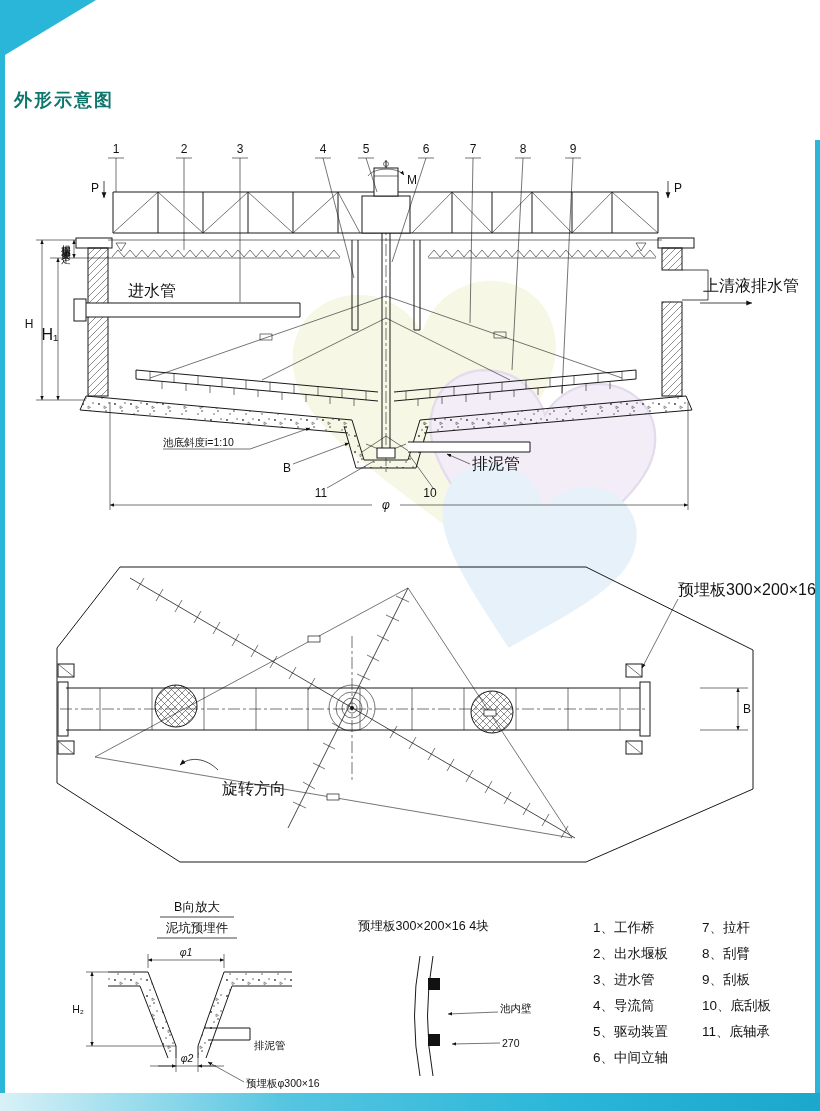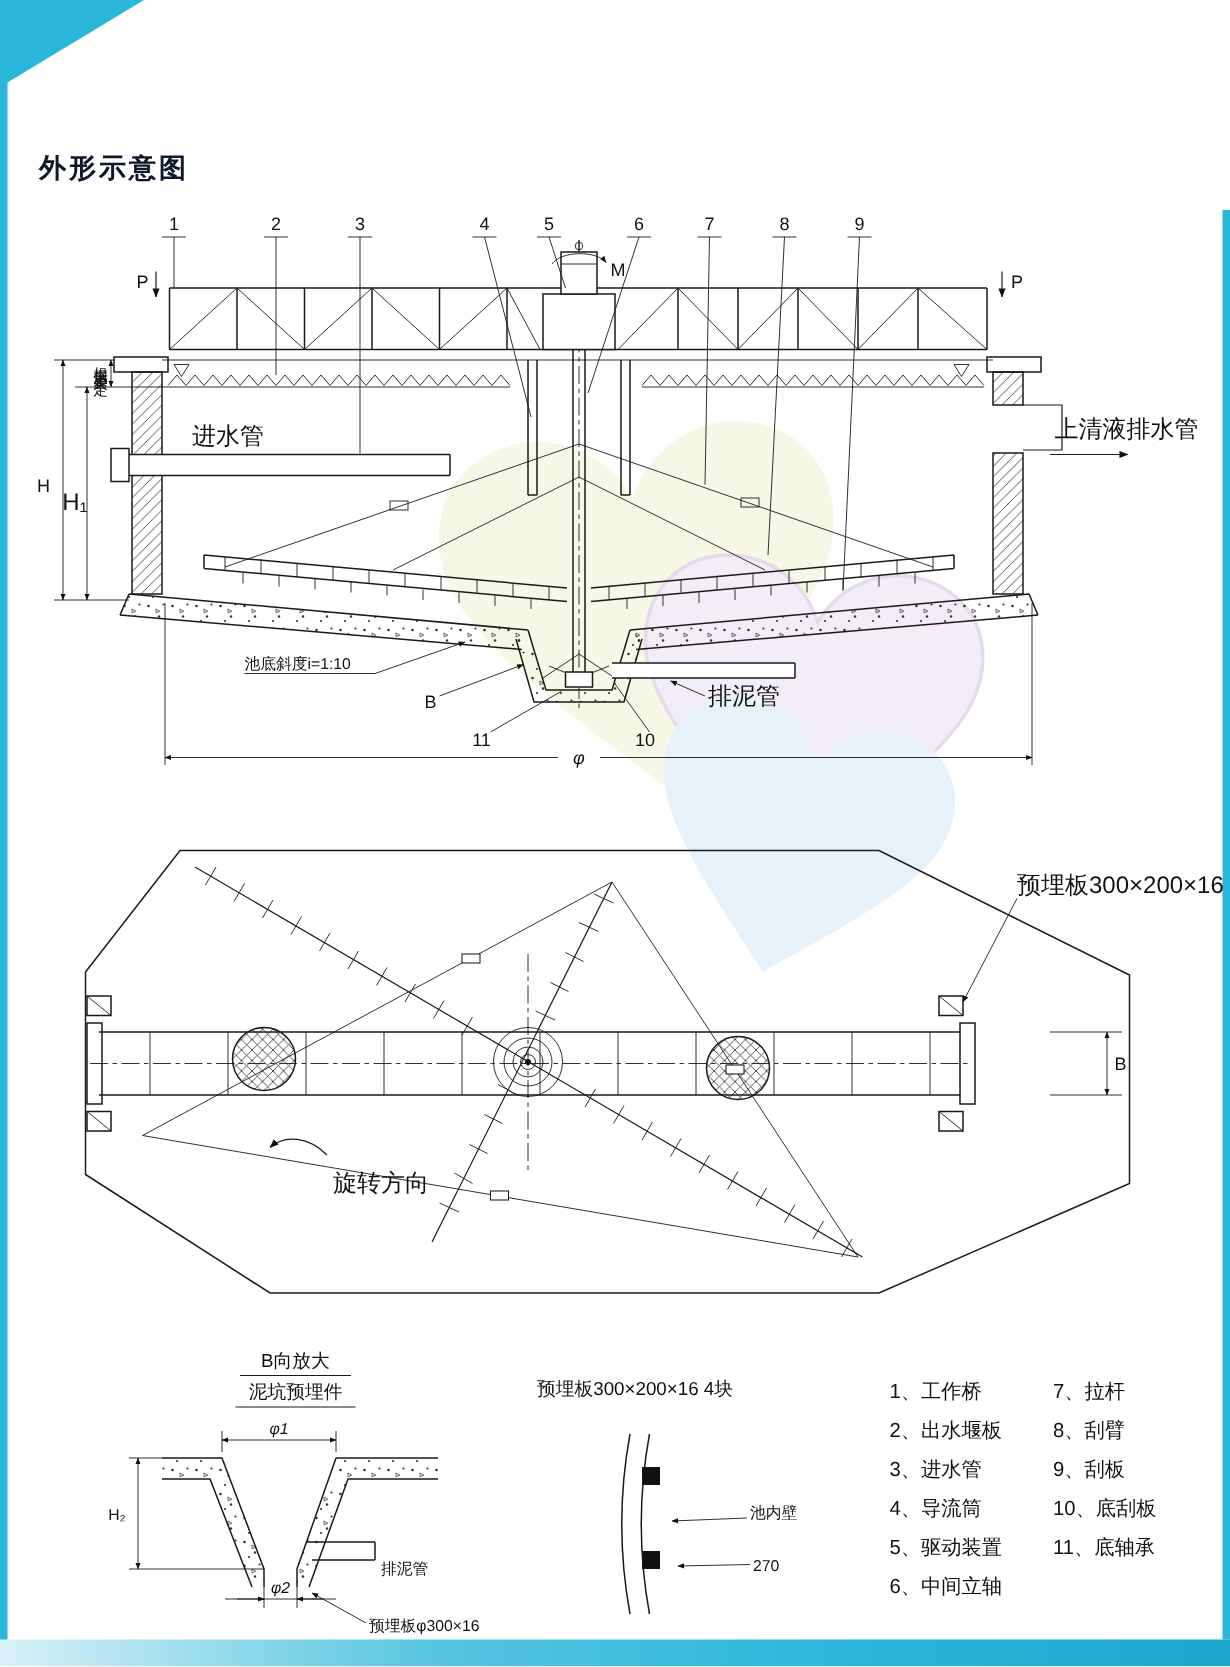--- a/index.html
+++ b/index.html
@@ -4,22 +4,22 @@
 <style>
   html,body{margin:0;padding:0;background:#ffffff;}
   .page{position:relative;width:820px;height:1111px;background:#fff;overflow:hidden;
         font-family:"Liberation Sans","DejaVu Sans",sans-serif;color:#111;}
   .corner-accent{position:absolute;left:0;top:0;width:96px;height:58px;background:#29b6d8;
         clip-path:polygon(0 0,100% 0,0 100%);}
   .bar-left{position:absolute;left:0;top:54px;width:5px;height:1040px;background:#29b6d8;}
   .bar-right{position:absolute;right:0;top:140px;width:5px;height:953px;background:#29b6d8;}
   .bottom-strip{position:absolute;left:0;bottom:0;width:820px;height:18px;
         background:linear-gradient(90deg,#d8f1f7 0%,#55c5e0 35%,#29b6d8 70%,#1ca7cc 100%);}
-  h1.page-title{position:absolute;left:14px;top:88px;margin:12px;font-size:18px;font-weight:bold;
-        color:#0f172a;letter-spacing:2px;}
+  h1.page-title{position:absolute;left:14px;top:88px;margin:0;font-size:18px;font-weight:bold;
+        color:#0f766e;letter-spacing:2px;}
   .vnote{position:absolute;left:59px;top:237px;writing-mode:vertical-rl;text-orientation:upright;
         font-size:9.5px;letter-spacing:1.5px;color:#111;}
   svg{position:absolute;left:0;top:0;}
   .ln{stroke:#1a1a1a;stroke-width:1;fill:none;}
   .lnt{stroke:#1a1a1a;stroke-width:0.6;fill:none;}
   .lnm{stroke:#1a1a1a;stroke-width:0.8;fill:none;}
   .cl{stroke:#1a1a1a;stroke-width:0.6;fill:none;stroke-dasharray:12 3 3 3;}
   .dim{stroke:#1a1a1a;stroke-width:0.6;fill:none;}
   .wh{fill:#ffffff;stroke:none;}
   text{fill:#111;font-family:"Liberation Sans","DejaVu Sans",sans-serif;}

